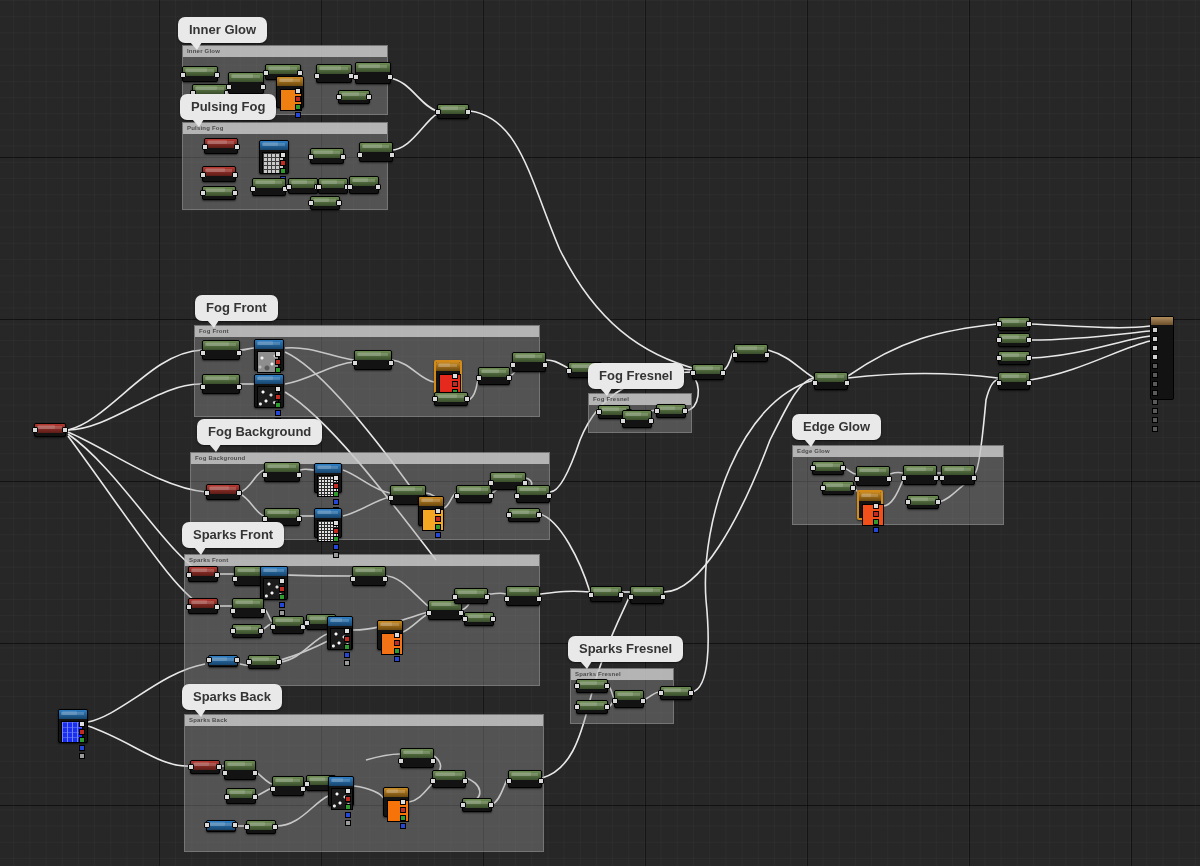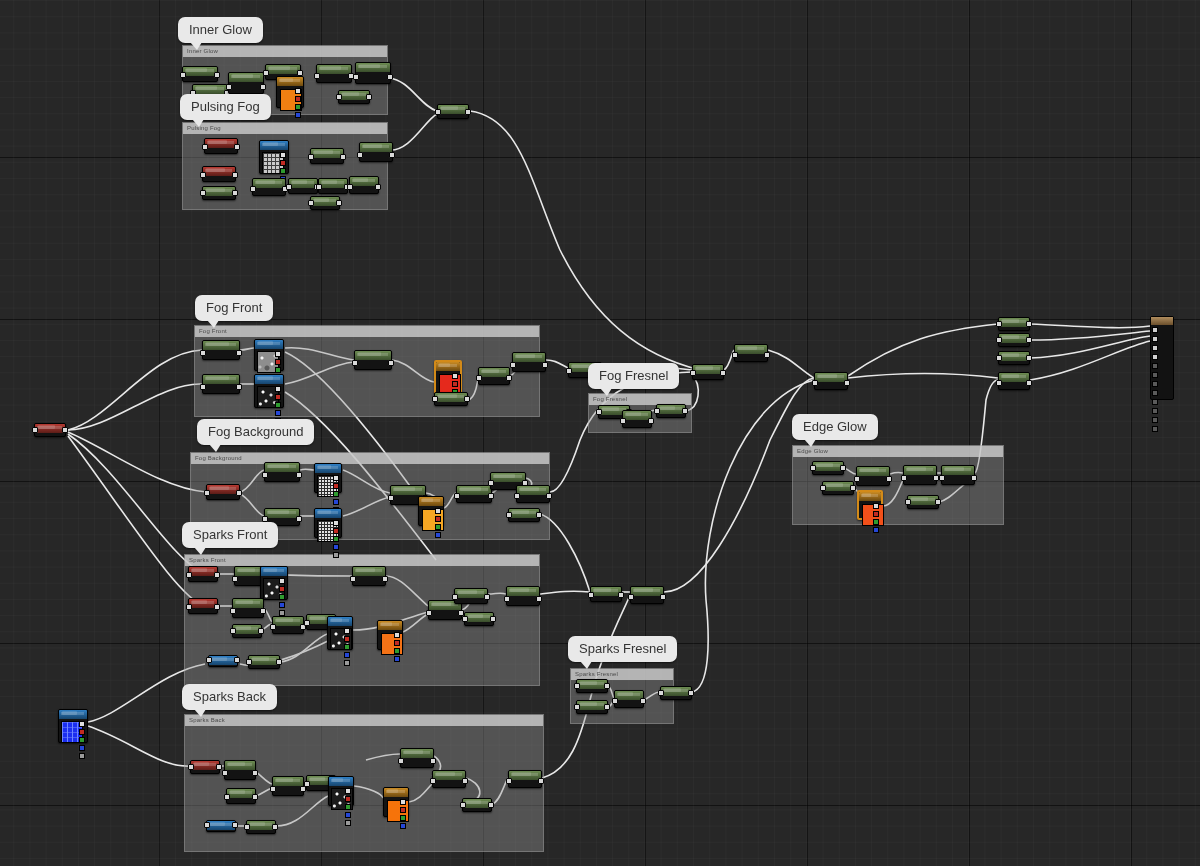--- a/index.html
+++ b/index.html
@@ -10,20 +10,21 @@
     width:1200px;height:866px;
     overflow:hidden;
     background-color:#272727;
     background-image:
       linear-gradient(to right, rgba(255,255,255,0.022) 1px, transparent 1px),
       linear-gradient(to bottom, rgba(255,255,255,0.022) 1px, transparent 1px),
       linear-gradient(to right, rgba(0,0,0,0.55) 1px, transparent 1px),
       linear-gradient(to bottom, rgba(0,0,0,0.55) 1px, transparent 1px);
     background-size:16.2px 16.2px,16.2px 16.2px,162px 162px,162px 162px;
     background-position:-3px 0px,-3px 0px,-3px -5px,-3px -5px;
+    font-weight:bold;
   }
 
   
   #wires{position:absolute;left:0;top:0;width:1200px;height:866px;pointer-events:none;}
   #wires path{fill:none;stroke:#e8e8e8;stroke-width:1.6;}
 
   
   .comment{
     position:absolute;
     background:rgba(150,150,150,0.40);

